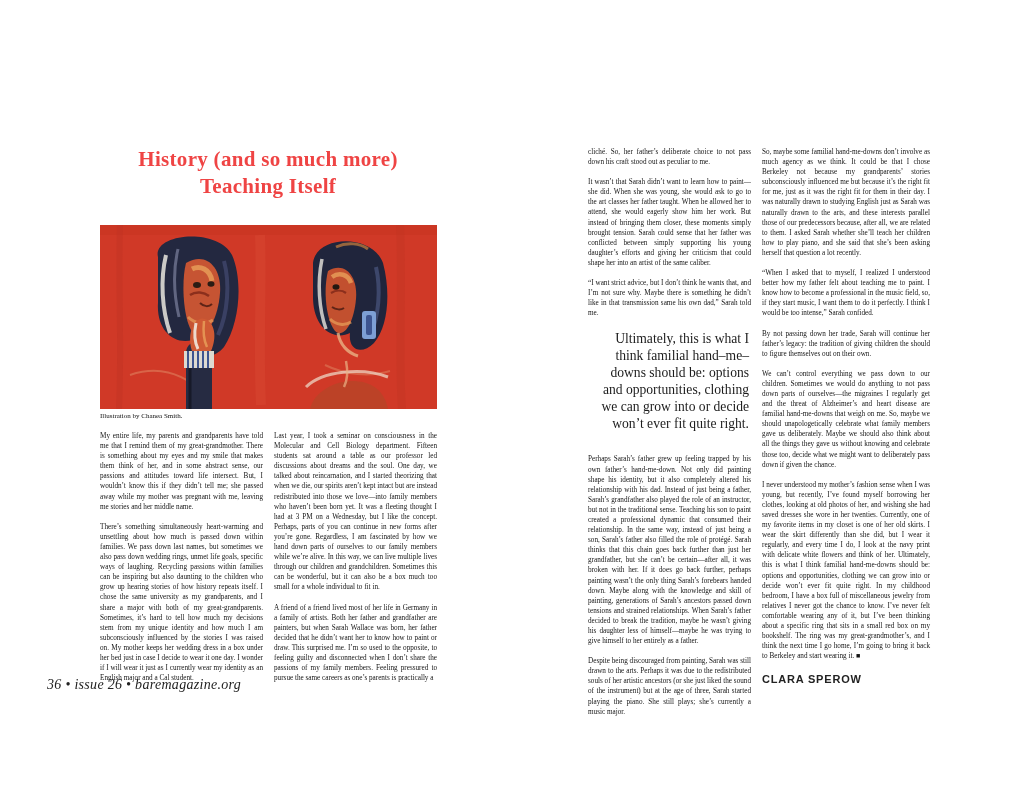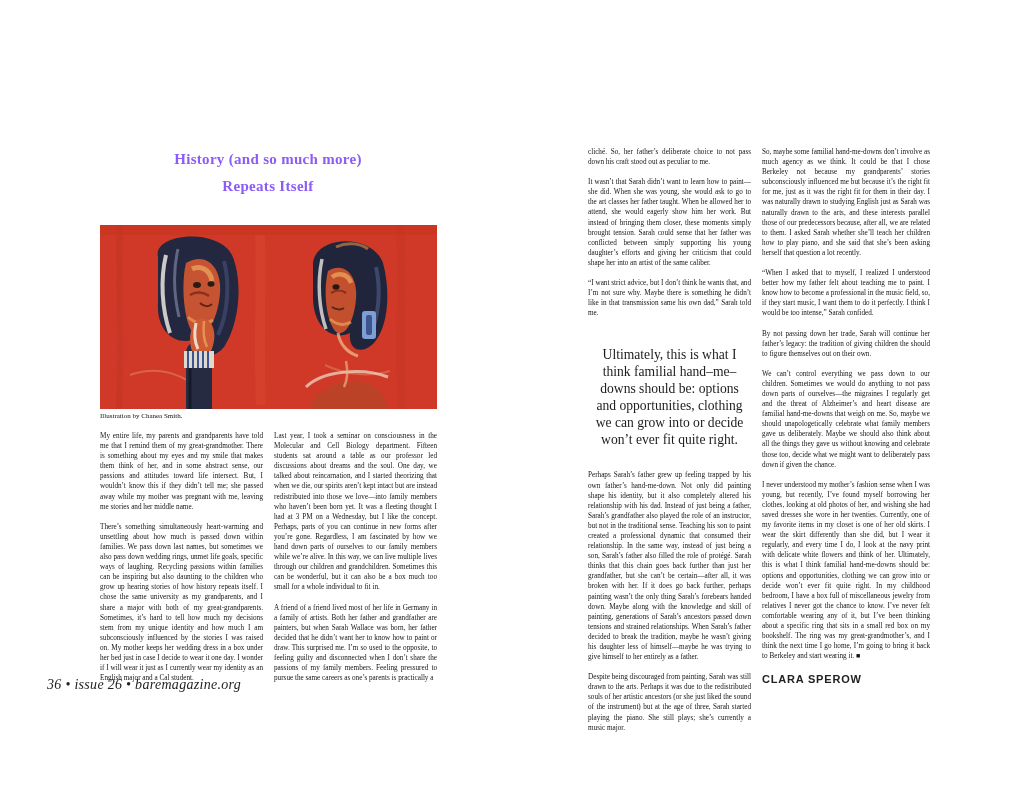--- a/index.html
+++ b/index.html
@@ -13,23 +13,23 @@
     color: #1a1a1a;
     overflow: hidden;
   }
 
   
   .article-title {
     position: absolute;
     left: 85px; top: 146px; width: 366px;
     text-align: center;
     font-family: "Liberation Serif", serif;
-    font-size: 15px;
+    font-size: 21px;
     line-height: 27px;
-    color: #8b5cf6;
+    color: #ef4444;
     letter-spacing: 0.3px;
   }
   .illustration-wrap {
     position: absolute;
     left: 100px; top: 225px; width: 337px; height: 184px;
   }
   .illustration-wrap svg { display: block; width: 100%; height: 100%; }
   .illustration-credit {
     position: absolute;
     left: 100px; top: 412px; width: 337px;
@@ -53,23 +53,23 @@
     line-height: 10.1px;
     text-align: justify;
     margin-bottom: 10px;
     color: #141414;
   }
 
   .pull-quote {
     font-family: "Liberation Serif", serif;
     font-size: 13.6px;
     line-height: 17px;
-    text-align: center;
+    text-align: right;
     color: #1c1c1c;
-    margin: 28px 2px 22px 2px;
+    margin: 12px 2px 22px 2px;
   }
 
   .byline {
     margin-top: 12px;
     font-family: "Liberation Sans", sans-serif;
     font-weight: bold;
     font-size: 11px;
     letter-spacing: 0.8px;
     color: #222;
   }
@@ -83,21 +83,21 @@
     letter-spacing: 0.3px;
   }
 </style>
 </head>
 <body>
 
 <div class="spread">
 
   <h1 class="article-title">
     <span>History (and so much more)</span><br>
-    <span>Repeats Itself</span>
+    <span>Teaching Itself</span>
   </h1>
 
   <div class="illustration-wrap">
     <svg viewBox="0 0 337 184" preserveAspectRatio="none">
 
       <rect width="337" height="184" fill="#d03927"></rect>
       <rect x="0" y="0" width="337" height="10" fill="#c5341f" opacity="0.5"></rect>
       <path d="M20,0 C18,60 22,120 19,184" stroke="#bf3322" stroke-width="6" fill="none" opacity="0.4"></path>
       <path d="M300,0 C303,70 298,130 302,184" stroke="#bf3322" stroke-width="8" fill="none" opacity="0.35"></path>
       <path d="M160,10 C162,60 158,120 161,180" stroke="#da4c35" stroke-width="10" fill="none" opacity="0.4"></path>

